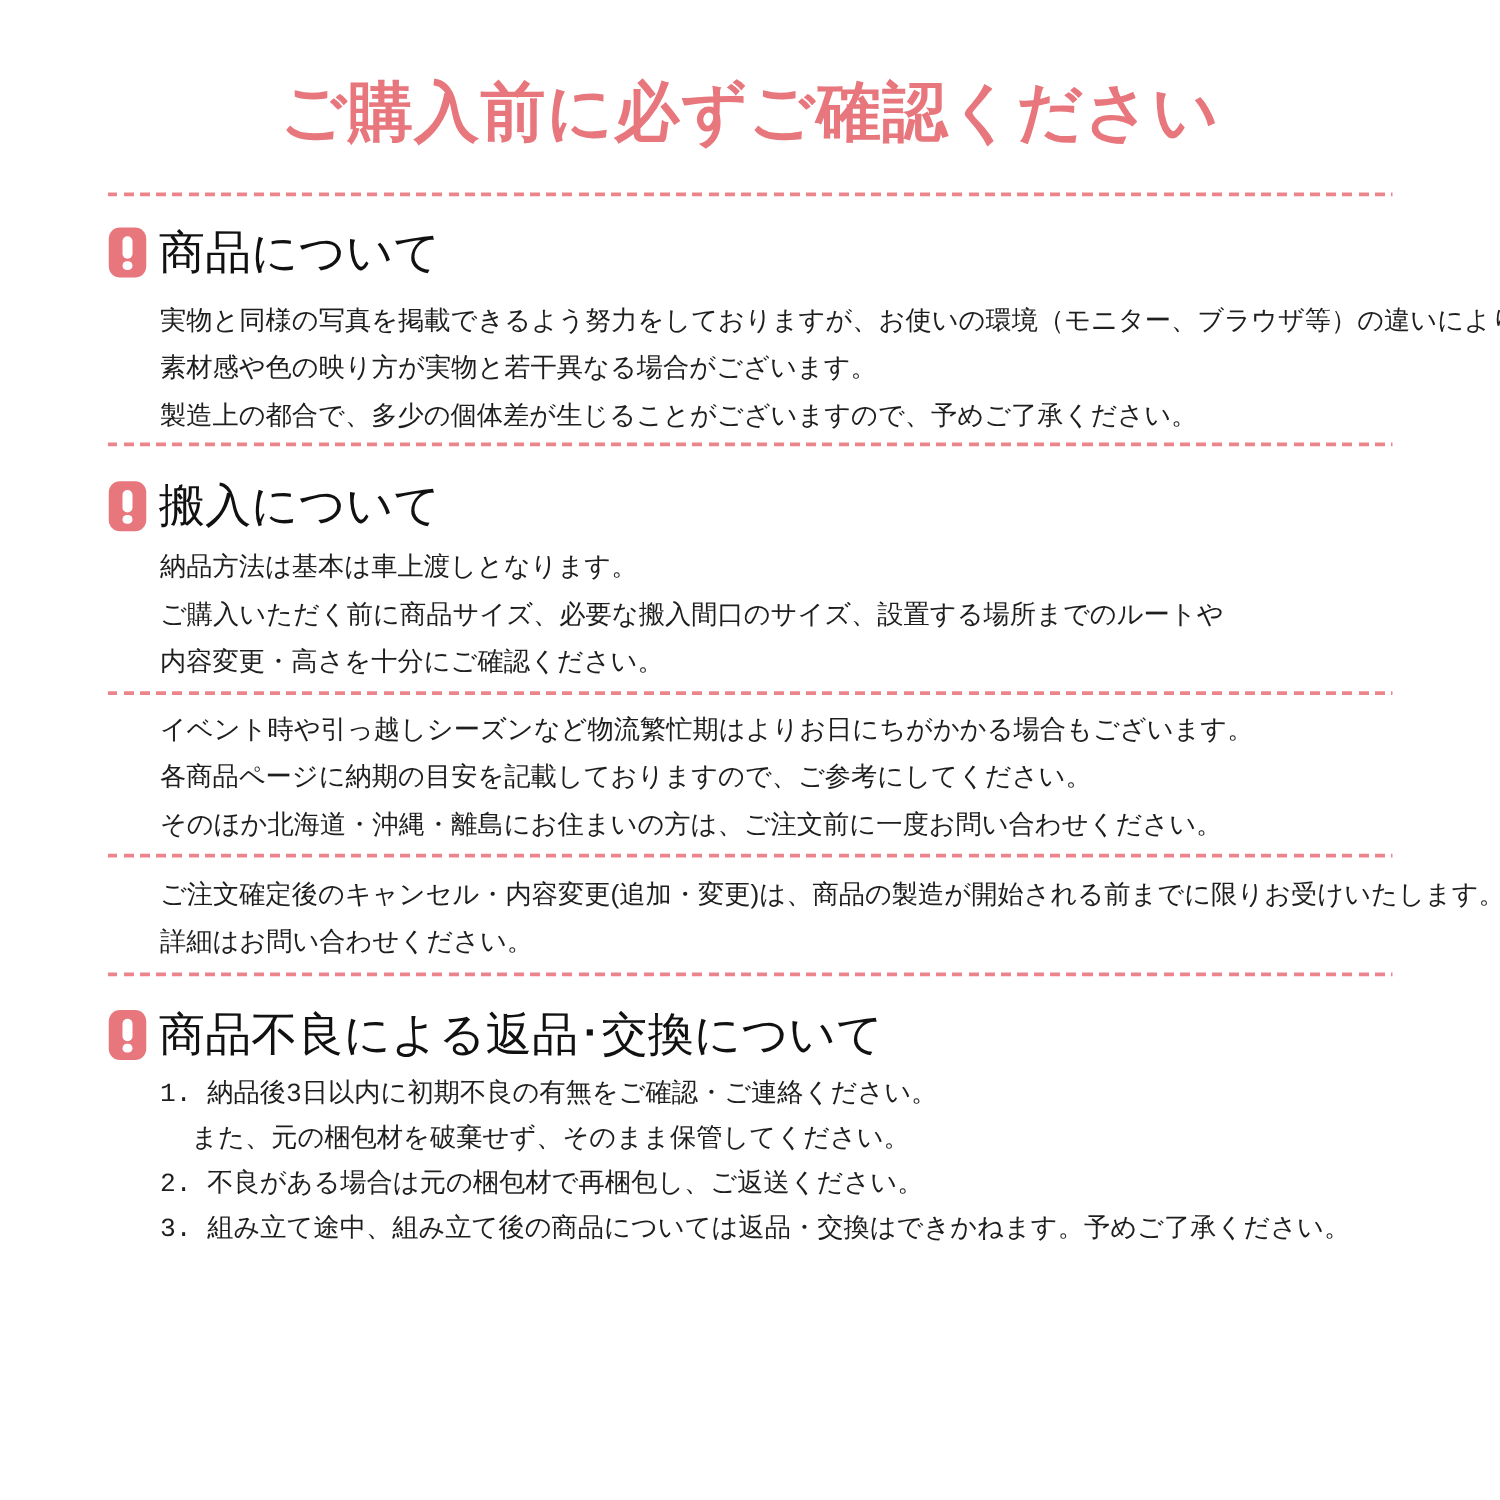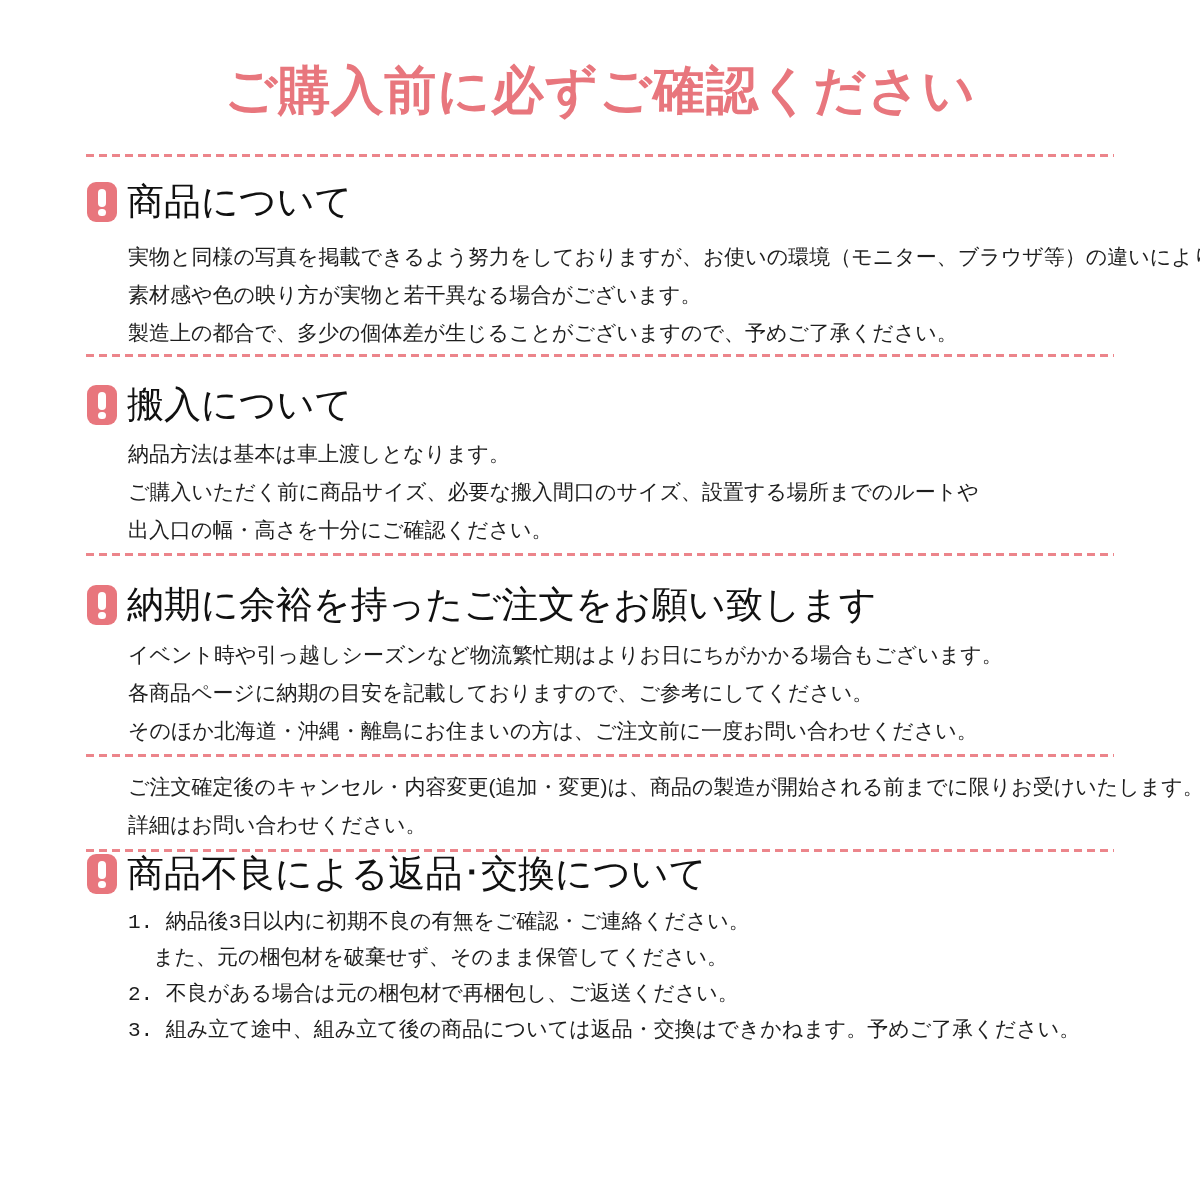--- a/index.html
+++ b/index.html
@@ -44,21 +44,21 @@
   .section-head{
     display:flex;
     align-items:center;
     gap:10px;
     margin-left:87px;
   }
   .s1 .section-head{margin-top:23px;}
   .s2 .section-head{margin-top:26px;}
   .s3 .section-head{margin-top:27px;}
   .s4 .section-head{margin-top:27px;}
-  .s5 .section-head{}
+  .s5 .section-head{margin-top:25px;}
 
   .alert-icon{
     position:relative;
     flex:0 0 auto;
     width:30px;
     height:40px;
     border-radius:9px;
     background:var(--accent);
   }
   .alert-icon::before{  
@@ -125,31 +125,27 @@
   <div class="divider d2"></div>
 
   <section class="s2">
     <div class="section-head">
       <span class="alert-icon"></span>
       <h2 class="section-title">搬入について</h2>
     </div>
     <div class="section-body">
       <p>納品方法は基本は車上渡しとなります。</p>
       <p>ご購入いただく前に商品サイズ、必要な搬入間口のサイズ、設置する場所までのルートや</p>
-      <p>出入口の幅・高さを十分にご確認ください。</p>
+      <p>内容変更・高さを十分にご確認ください。</p>
     </div>
   </section>
 
   <div class="divider d3"></div>
 
   <section class="s3">
-    <div class="section-head">
-      <span class="alert-icon"></span>
-      <h2 class="section-title">納期に余裕を持ったご注文をお願い致します</h2>
-    </div>
     <div class="section-body">
       <p>イベント時や引っ越しシーズンなど物流繁忙期はよりお日にちがかかる場合もございます。</p>
       <p>各商品ページに納期の目安を記載しておりますので、ご参考にしてください。</p>
       <p>そのほか北海道・沖縄・離島にお住まいの方は、ご注文前に一度お問い合わせください。</p>
     </div>
   </section>
 
   <div class="divider d4"></div>
 
   <section class="s4">

